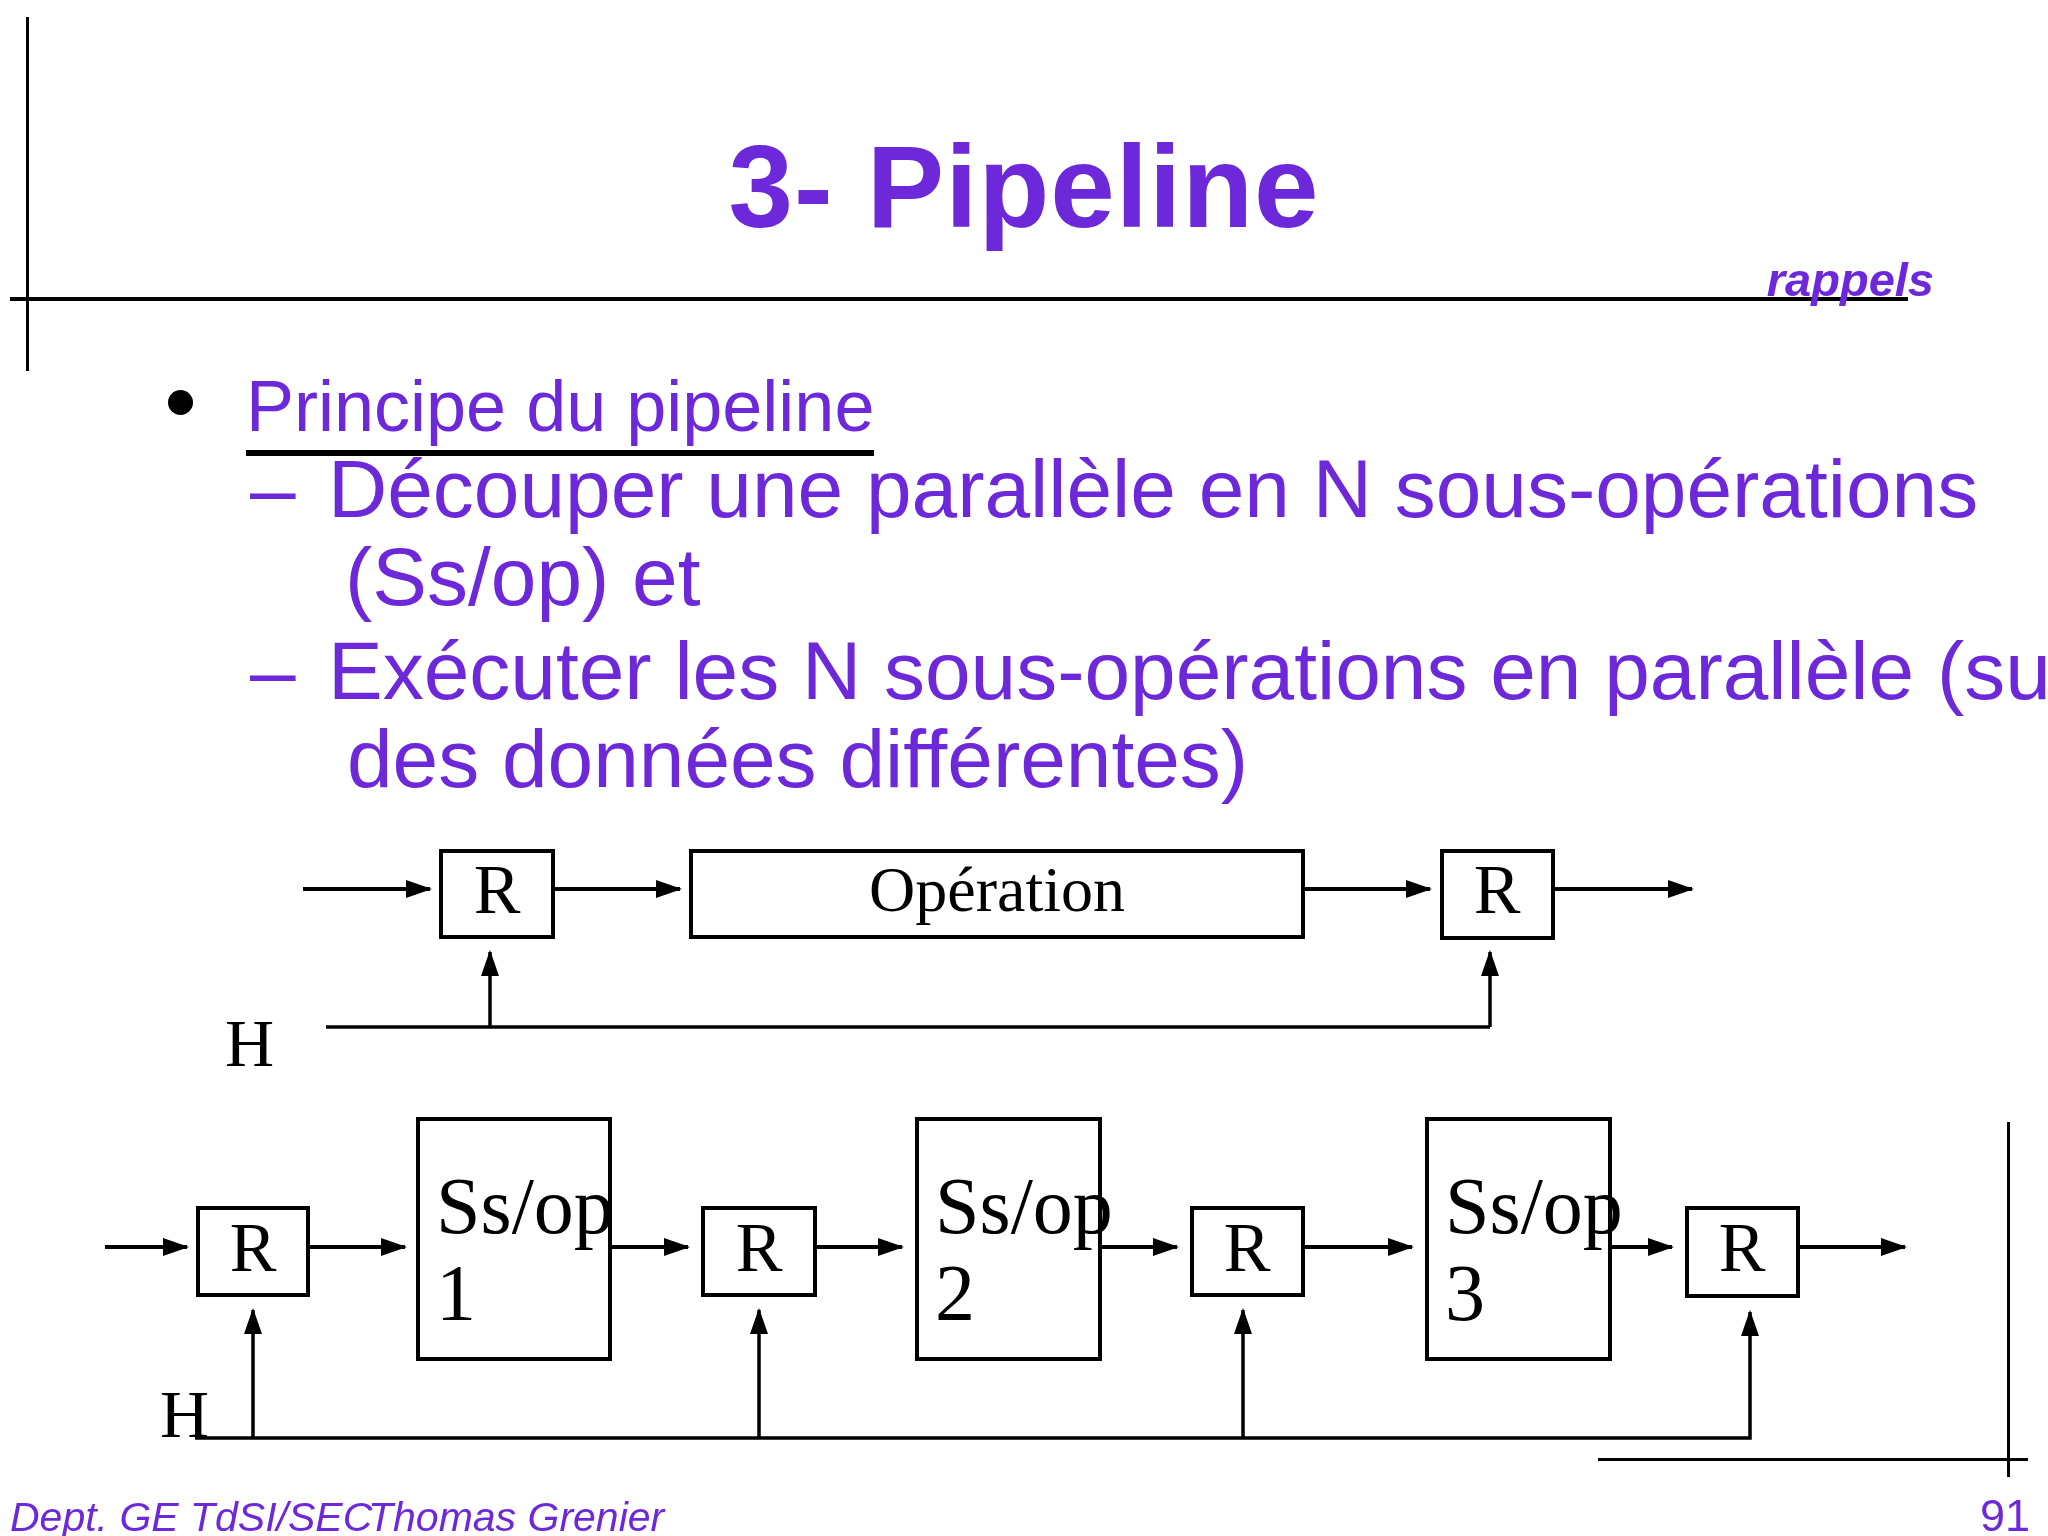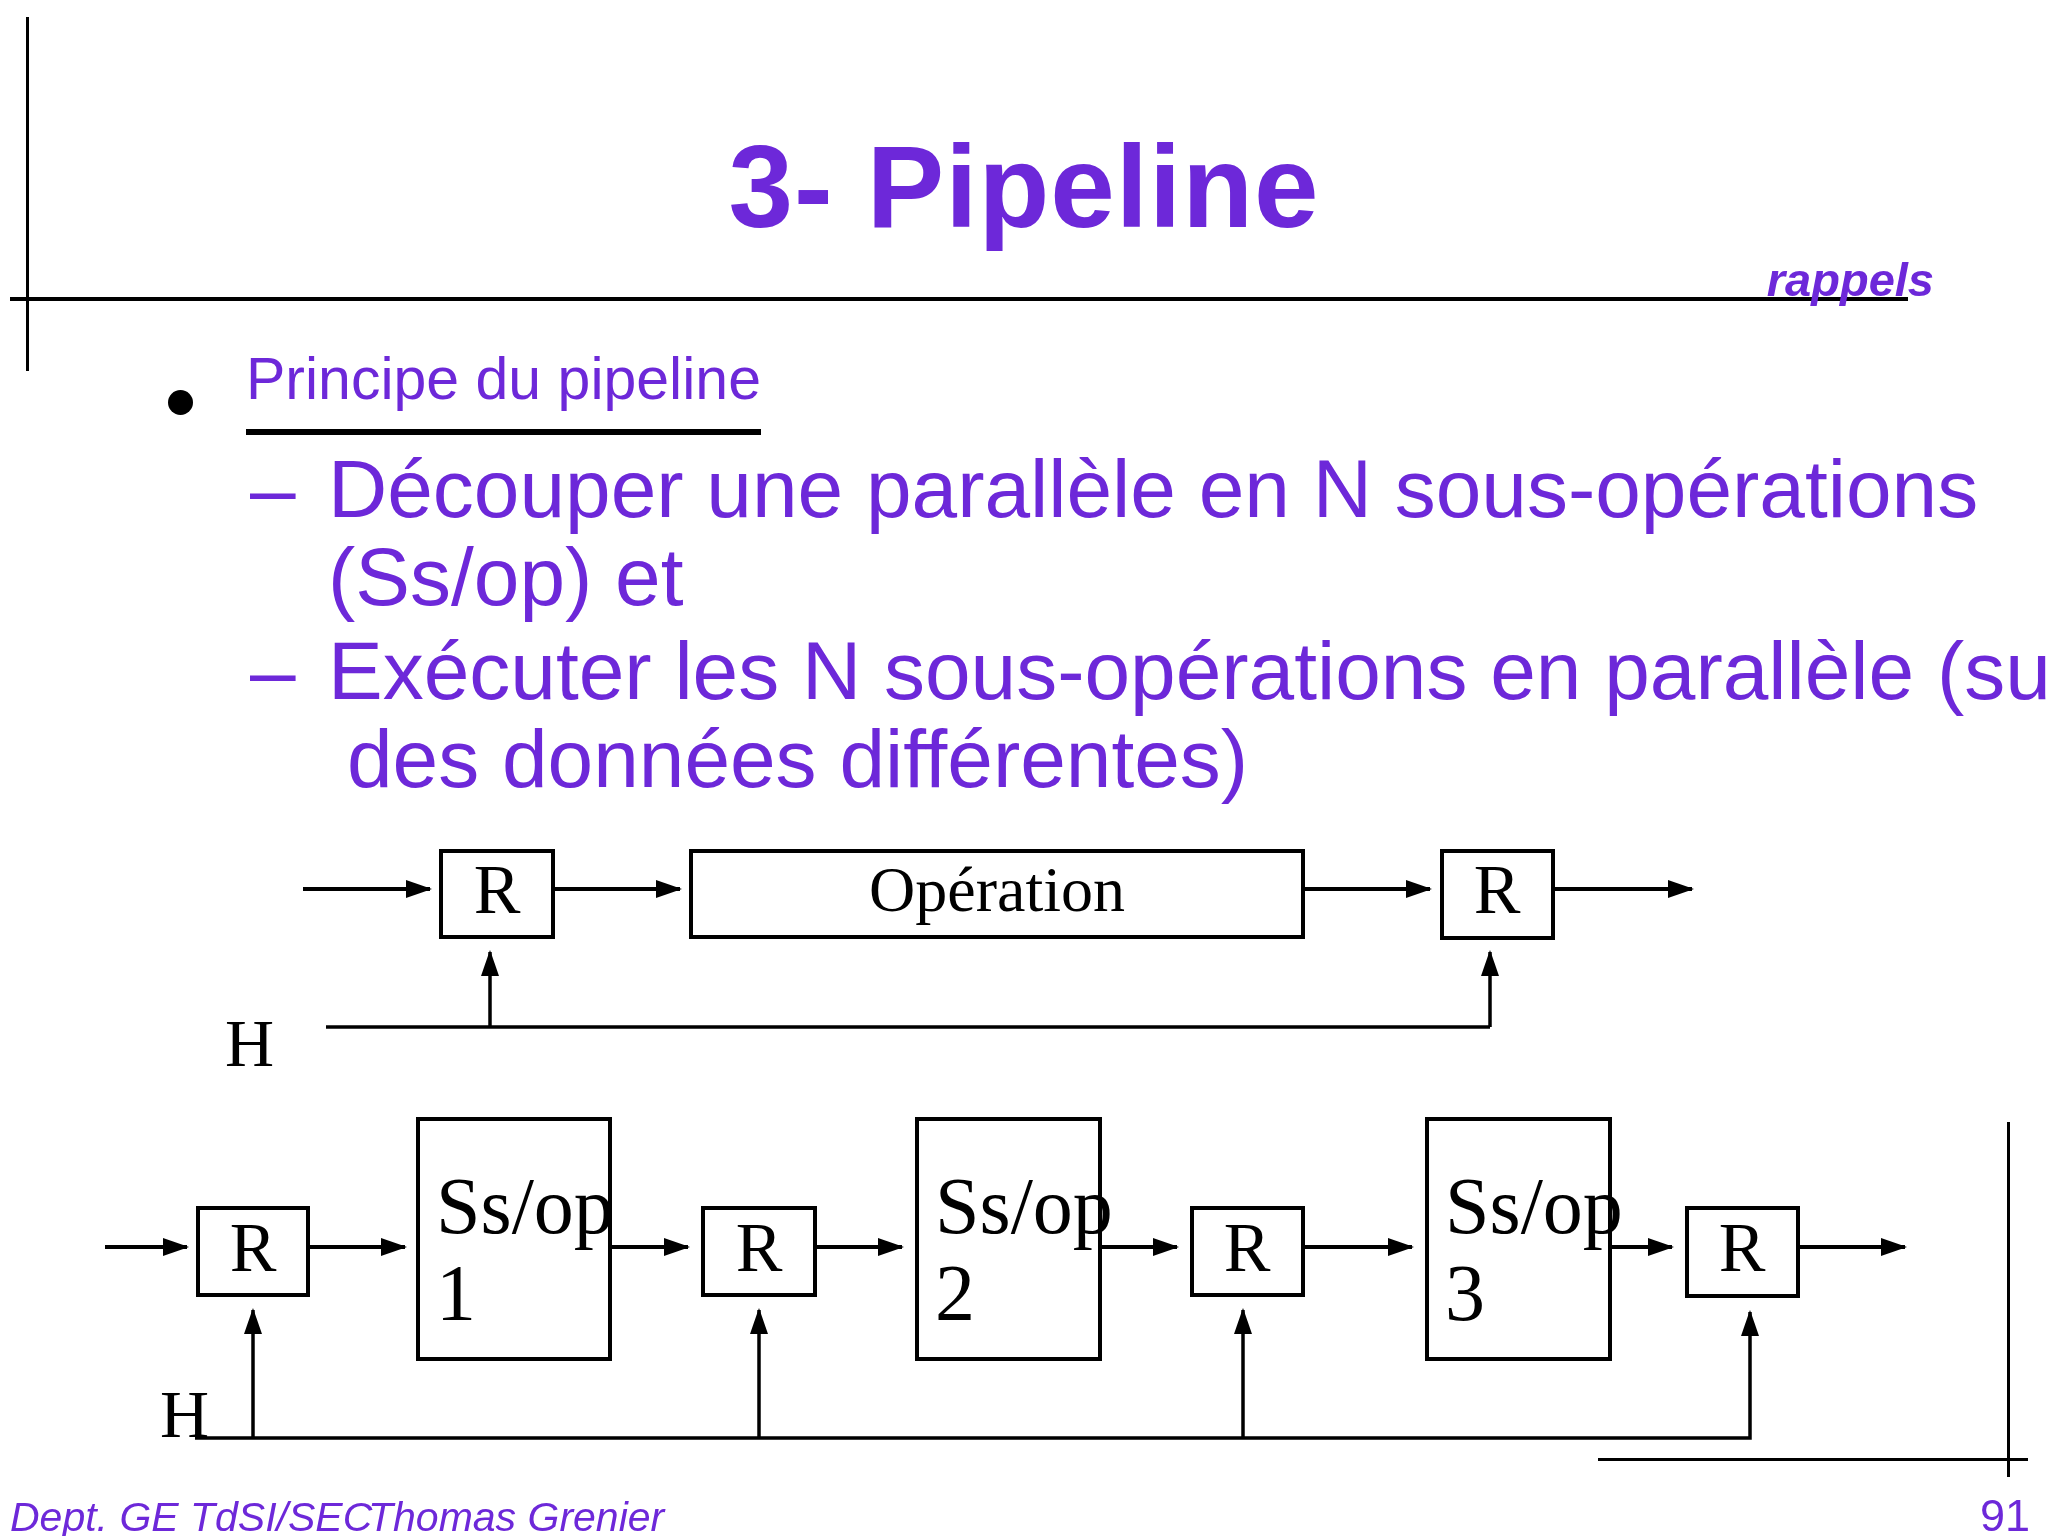--- a/index.html
+++ b/index.html
@@ -18,29 +18,29 @@
     position:absolute;left:0;top:120px;width:2048px;text-align:center;
     font-size:116px;font-weight:bold;letter-spacing:1px;
   }
   .rappels{
     position:absolute;left:1434px;top:252px;width:500px;text-align:right;
     font-style:italic;font-size:47px;font-weight:bold;
   }
 
   .bullet-dot{position:absolute;left:168px;top:390px;width:25px;height:25px;border-radius:50%;background:#000;}
   .heading{
-    position:absolute;left:246px;top:350px;font-size:59px;line-height:1;
-    border-bottom:6px solid #000;padding-bottom:20px;
+    position:absolute;left:246px;top:370px;font-size:72px;line-height:1;
+    border-bottom:6px solid #000;padding-bottom:8px;
   }
   .dash{position:absolute;font-size:82px;line-height:1;}
   .dash.d1{left:250px;top:448px;}
   .dash.d2{left:250px;top:630px;}
   .subline{position:absolute;font-size:82px;line-height:1;white-space:nowrap;}
   .s1a{left:328px;top:448px;}
-  .s1b{left:328px;top:536px;}
+  .s1b{left:345px;top:536px;}
   .s2a{left:328px;top:630px;}
   .s2b{left:328px;top:718px;margin-left:19px;}
 
   svg.diagram{position:absolute;left:0;display:block;}
   #diagram1{top:820px;}
   #diagram2{top:1100px;}
   .box{fill:#fff;stroke:#000;stroke-width:4px;}
   .wire{stroke:#000;stroke-width:4px;fill:none;}
   .clockwire{stroke:#000;stroke-width:3.5px;fill:none;}
   .dtext{font-family:"Liberation Serif","DejaVu Serif",serif;fill:#000;}

